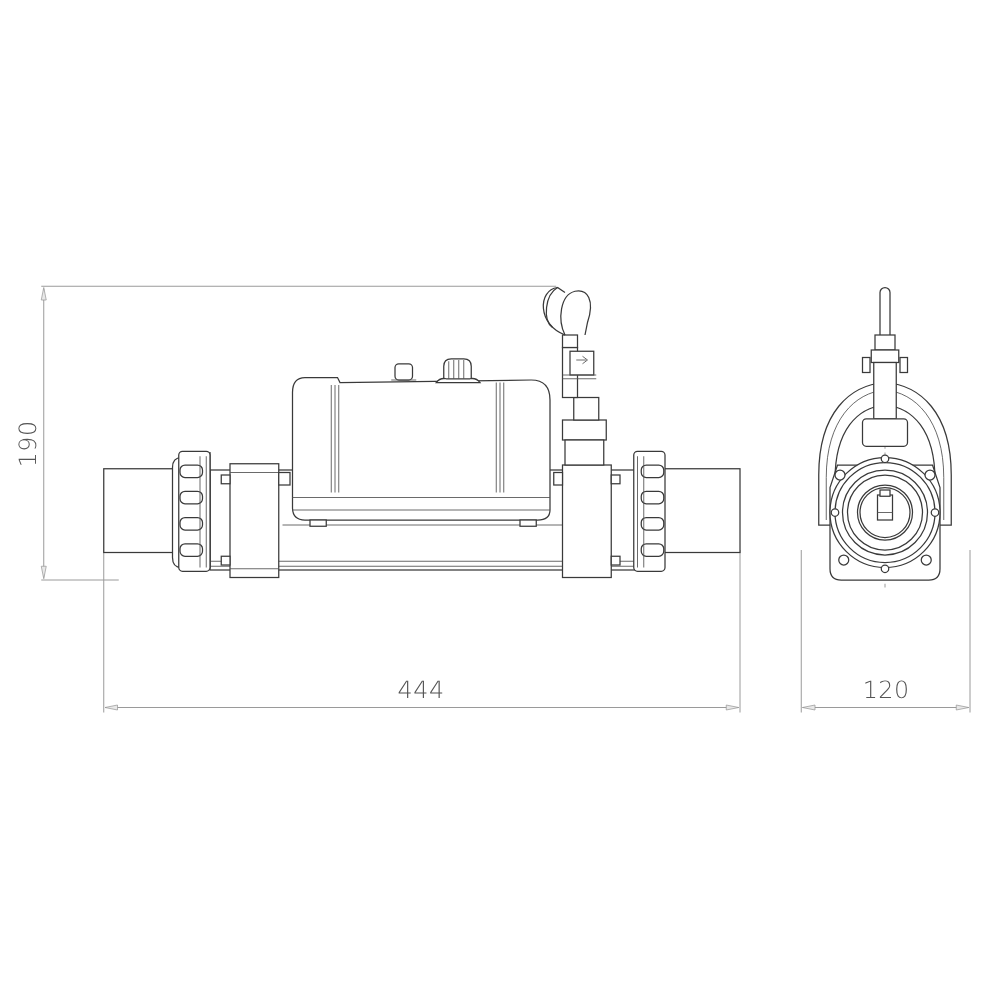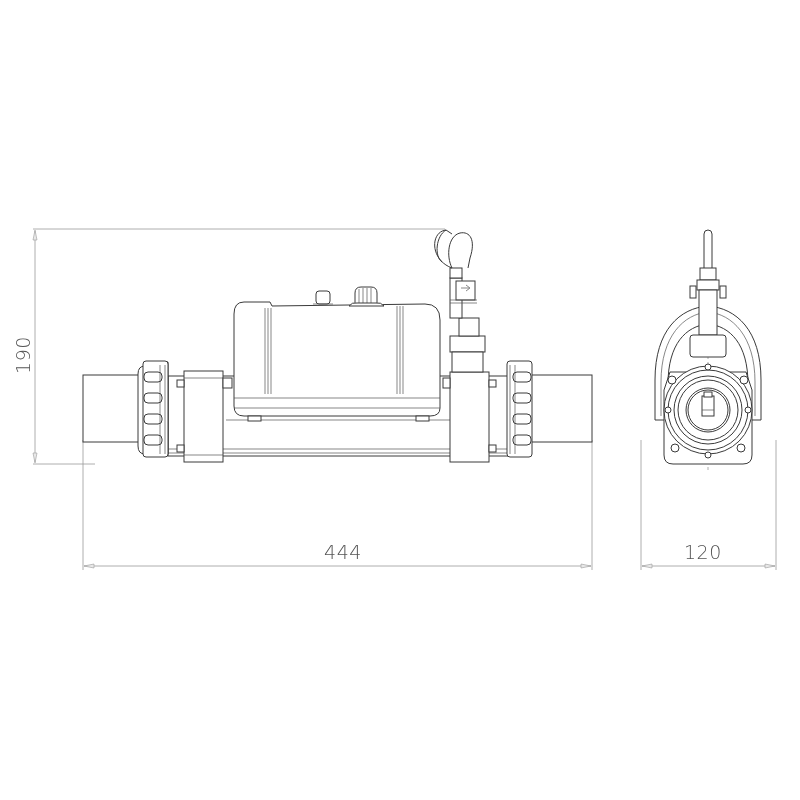--- a/index.html
+++ b/index.html
@@ -161,14 +161,14 @@
     <circle class="lnf" cx="668" cy="410" r="3"></circle>
     <circle class="lnf" cx="748" cy="410" r="3"></circle>
     <circle class="lnf" cx="675" cy="448" r="4"></circle>
     <circle class="lnf" cx="741" cy="448" r="4"></circle>
     <circle class="lnf" cx="708" cy="367" r="3"></circle>
     <circle class="lnf" cx="708" cy="455" r="3"></circle>
   </g>
 </svg>
 
 <div class="dimtext" style="left:-2px;top:344px;transform:rotate(-90deg);transform-origin:center;width:50px;text-align:center;">190</div>
-<div class="dimtext" style="left:318px;top:541px;width:50px;text-align:center;">444</div>
-<div class="dimtext" style="left:684px;top:541px;width:50px;text-align:left;">120</div>
+<div class="dimtext" style="left:318px;top:541px;width:50px;text-align:left;">444</div>
+<div class="dimtext" style="left:684px;top:541px;width:50px;text-align:center;">120</div>
 
 </body></html>

